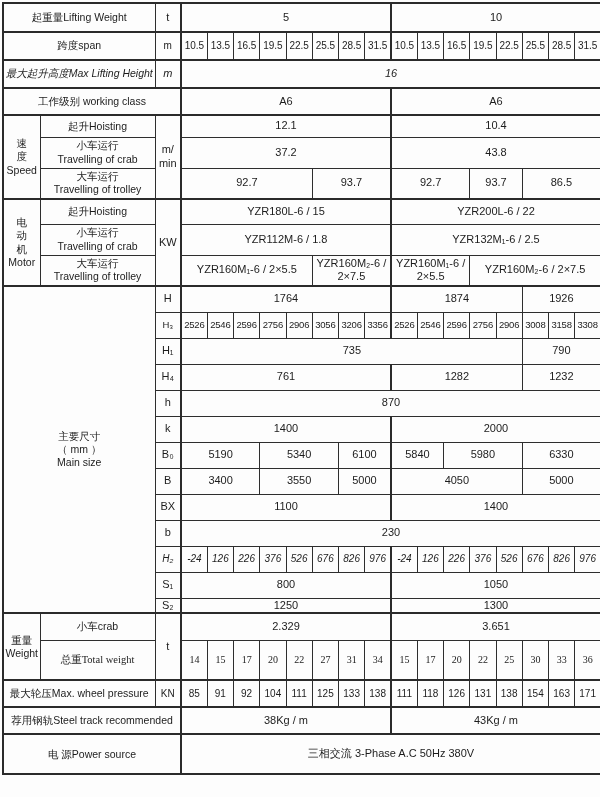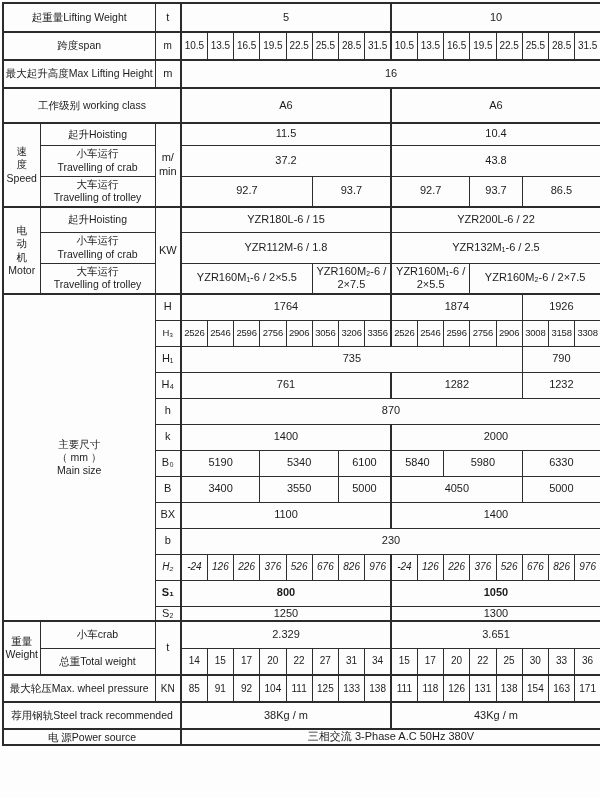--- a/index.html
+++ b/index.html
@@ -71,38 +71,38 @@
           <td>31.5</td>
           <td class="bl2">10.5</td>
           <td>13.5</td>
           <td>16.5</td>
           <td>19.5</td>
           <td>22.5</td>
           <td>25.5</td>
           <td>28.5</td>
           <td>31.5</td>
         </tr>
-        <tr class="sep" style="height: 28px;">
+        <tr class="sep" style="height: 28px; font-style: italic;">
           <td colspan="2" class="lbl">最大起升高度Max Lifting Height</td>
           <td>m</td>
           <td colspan="16" class="bl2">16</td>
         </tr>
-        <tr class="sep" style="height: 35px;">
+        <tr class="sep" style="height: 27px;">
           <td colspan="3" class="lbl">工作级别 working class</td>
           <td colspan="8" class="bl2">A6</td>
           <td colspan="8" class="bl2">A6</td>
         </tr>
         <tr class="sep" style="height: 22px;">
           <td rowspan="3" class="lbl">速
 度
 Speed</td>
           <td class="lbl">起升Hoisting</td>
           <td rowspan="3">m/
 min</td>
-          <td colspan="8" class="bl2">11.5</td>
+          <td colspan="8" class="bl2">12.1</td>
           <td colspan="8" class="bl2">10.4</td>
         </tr>
         <tr style="height: 31px;">
           <td class="lbl">小车运行
 Travelling of crab</td>
           <td colspan="8" class="bl2">37.2</td>
           <td colspan="8" class="bl2">43.8</td>
         </tr>
         <tr style="height: 31px;">
           <td class="lbl">大车运行
@@ -225,39 +225,39 @@
           <td>976</td>
           <td class="bl2">-24</td>
           <td>126</td>
           <td>226</td>
           <td>376</td>
           <td>526</td>
           <td>676</td>
           <td>826</td>
           <td>976</td>
         </tr>
-        <tr style="height: 26px; font-weight: bold;">
+        <tr style="height: 26px;">
           <td>S₁</td>
           <td colspan="8" class="bl2">800</td>
           <td colspan="8" class="bl2">1050</td>
         </tr>
         <tr style="height: 15px; margin-left: 16px;">
           <td>S₂</td>
           <td colspan="8" class="bl2">1250</td>
           <td colspan="8" class="bl2">1300</td>
         </tr>
         <tr class="sep" style="height: 27px;">
           <td rowspan="2" class="lbl">重量
 Weight</td>
           <td class="lbl">小车crab</td>
           <td rowspan="2">t</td>
           <td colspan="8" class="bl2">2.329</td>
           <td colspan="8" class="bl2">3.651</td>
         </tr>
-        <tr class="sm" style="height: 27px;">
+        <tr class="sm" style="height: 40px; font-family: Liberation Serif, serif;">
           <td class="lbl">总重Total weight</td>
           <td class="bl2">14</td>
           <td>15</td>
           <td>17</td>
           <td>20</td>
           <td>22</td>
           <td>27</td>
           <td>31</td>
           <td>34</td>
           <td class="bl2">15</td>
@@ -287,19 +287,19 @@
           <td>138</td>
           <td>154</td>
           <td>163</td>
           <td>171</td>
         </tr>
         <tr class="sep" style="height: 27px;">
           <td colspan="3" class="lbl">荐用钢轨Steel track recommended</td>
           <td colspan="8" class="bl2">38Kg / m</td>
           <td colspan="8" class="bl2">43Kg / m</td>
         </tr>
-        <tr class="sep" style="height: 16px;">
+        <tr class="sep" style="height: 40px;">
           <td colspan="3" class="lbl">电  源Power source</td>
           <td colspan="16" class="bl2">三相交流  3-Phase  A.C  50Hz 380V</td>
         </tr>
       </tbody>
   </table>
 </div>
 
 </body></html>

